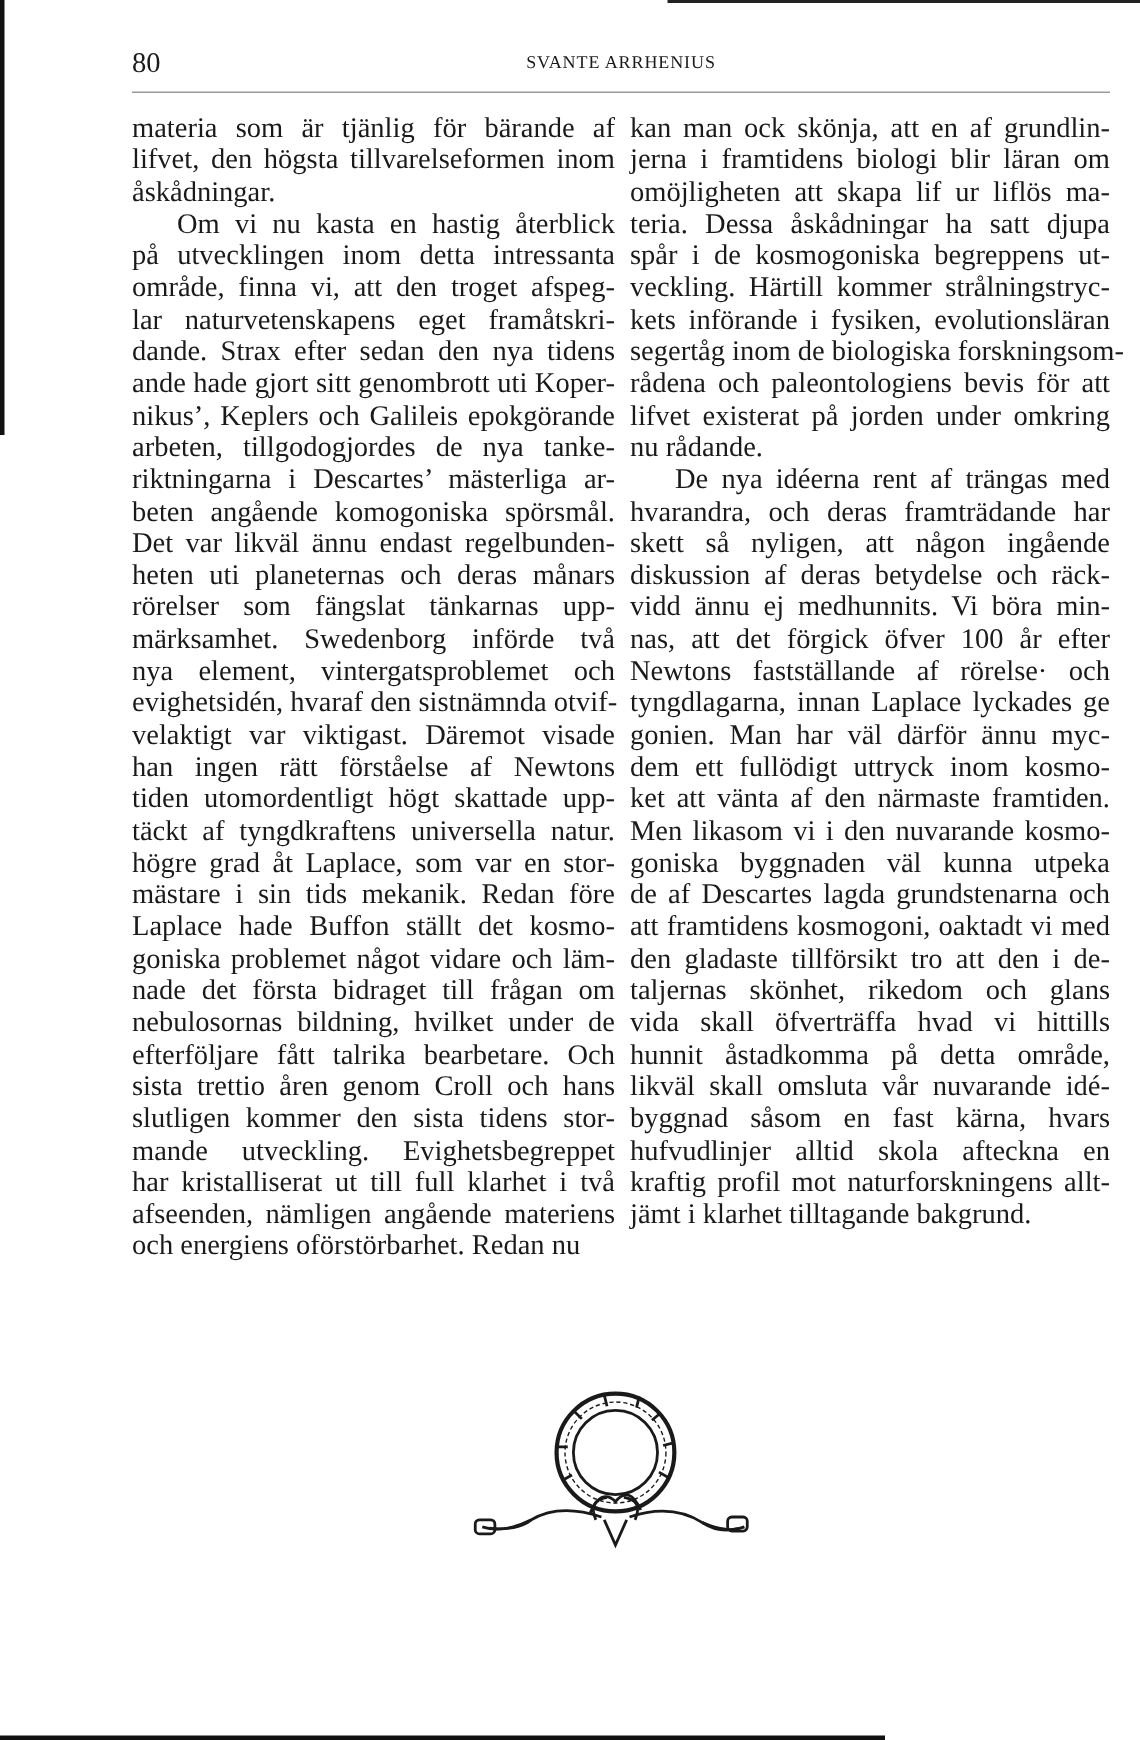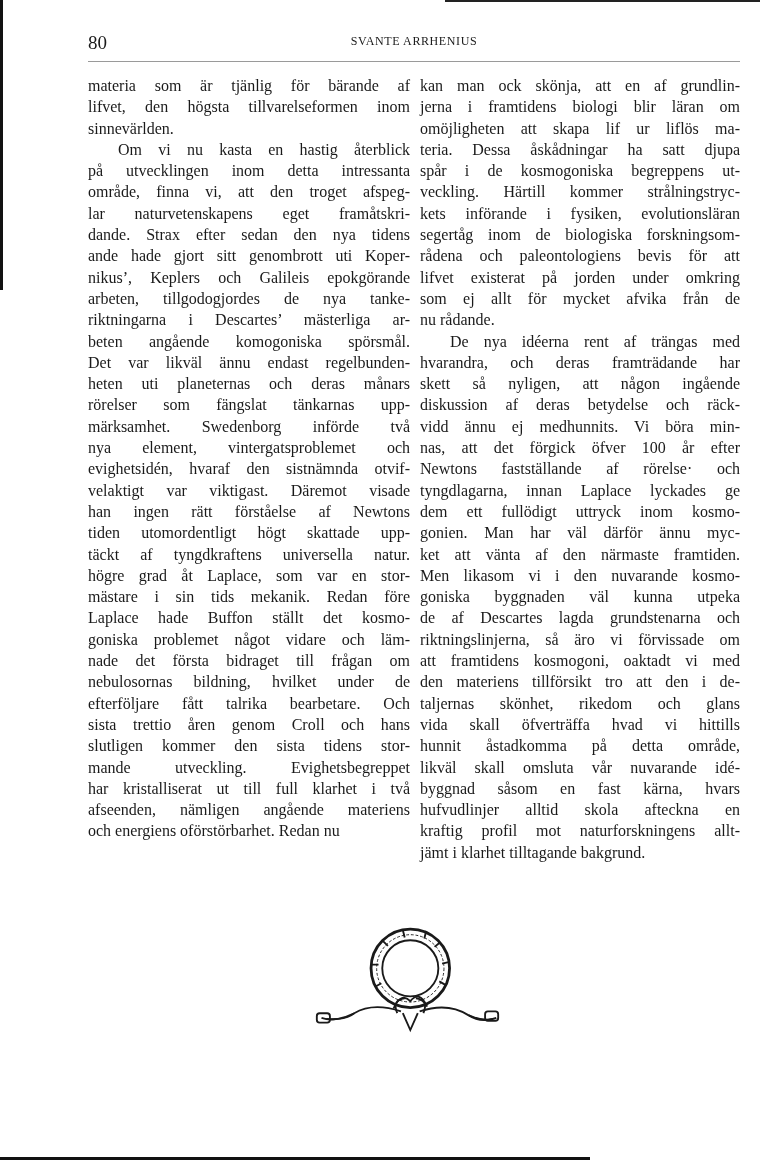--- a/index.html
+++ b/index.html
@@ -7,21 +7,21 @@
     width:760px; height:1160px; background:#ffffff; position:relative; overflow:hidden;
     font-family:"Liberation Serif","DejaVu Serif",serif; color:#1a1a1a;
   }
   .scan-left { position:absolute; left:0; top:0; width:3px; height:290px; background:#111; }
   .scan-top { position:absolute; left:445px; top:0; width:315px; height:2px; background:#222; }
   .scan-bottom { position:absolute; left:0; top:1157px; width:590px; height:3px; background:#111; }
   .header { position:absolute; left:88px; top:26px; width:652px; height:36px; }
   .page-num { position:absolute; left:0; top:6px; font-size:19px; }
   .running-title { position:absolute; left:0; right:0; top:8px; text-align:center; font-size:12px; letter-spacing:0.6px; }
   .rule { position:absolute; left:0; right:0; top:35px; border-top:1px solid #9a9a9a; }
-  .col { position:absolute; top:75px; font-size:16px; line-height:21.3px; }
+  .col { position:absolute; top:75px; font-size:19px; line-height:21.3px; }
   .col-left { left:88px; width:322px; }
   .col-right { left:420px; width:320px; }
   .line { display:block; white-space:nowrap; text-align:justify; text-align-last:justify; height:21.3px; }
   .line.last { text-align-last:left; }
   .line.indent { padding-left:30px; }
   .ornament { position:absolute; left:300px; top:918px; width:215px; height:125px; }
 </style>
 </head>
 <body>
 
@@ -31,21 +31,21 @@
 
 <div class="header">
   <span class="page-num">80</span>
   <div class="running-title">SVANTE ARRHENIUS</div>
   <div class="rule"></div>
 </div>
 
 <div class="col col-left" id="colL">
     <span class="line">materia som är tjänlig för bärande af</span>
     <span class="line">lifvet, den högsta tillvarelseformen inom</span>
-    <span class="line last">sinnevärlden.</span>
+    <span class="line last">åskådningar.</span>
     <span class="line indent">Om vi nu kasta en hastig återblick</span>
     <span class="line">på utvecklingen inom detta intressanta</span>
     <span class="line">område, finna vi, att den troget afspeg-</span>
     <span class="line">lar naturvetenskapens eget framåtskri-</span>
     <span class="line">dande. Strax efter sedan den nya tidens</span>
     <span class="line">ande hade gjort sitt genombrott uti Koper-</span>
     <span class="line">nikus’, Keplers och Galileis epokgörande</span>
     <span class="line">arbeten, tillgodogjordes de nya tanke-</span>
     <span class="line">riktningarna i Descartes’ mästerliga ar-</span>
     <span class="line">beten angående komogoniska spörsmål.</span>
@@ -77,39 +77,37 @@
     <span class="line">kan man ock skönja, att en af grundlin-</span>
     <span class="line">jerna i framtidens biologi blir läran om</span>
     <span class="line">omöjligheten att skapa lif ur liflös ma-</span>
     <span class="line">teria. Dessa åskådningar ha satt djupa</span>
     <span class="line">spår i de kosmogoniska begreppens ut-</span>
     <span class="line">veckling. Härtill kommer strålningstryc-</span>
     <span class="line">kets införande i fysiken, evolutionsläran</span>
     <span class="line">segertåg inom de biologiska forskningsom-</span>
     <span class="line">rådena och paleontologiens bevis för att</span>
     <span class="line">lifvet existerat på jorden under omkring</span>
-    <span class="line">som ej allt för mycket afvika från de</span>
     <span class="line last">nu rådande.</span>
     <span class="line indent">De nya idéerna rent af trängas med</span>
     <span class="line">hvarandra, och deras framträdande har</span>
     <span class="line">skett så nyligen, att någon ingående</span>
     <span class="line">diskussion af deras betydelse och räck-</span>
     <span class="line">vidd ännu ej medhunnits. Vi böra min-</span>
     <span class="line">nas, att det förgick öfver 100 år efter</span>
     <span class="line">Newtons fastställande af rörelse· och</span>
     <span class="line">tyngdlagarna, innan Laplace lyckades ge</span>
+    <span class="line">gonien. Man har väl därför ännu myc-</span>
     <span class="line">dem ett fullödigt uttryck inom kosmo-</span>
-    <span class="line">gonien. Man har väl därför ännu myc-</span>
     <span class="line">ket att vänta af den närmaste framtiden.</span>
     <span class="line">Men likasom vi i den nuvarande kosmo-</span>
     <span class="line">goniska byggnaden väl kunna utpeka</span>
     <span class="line">de af Descartes lagda grundstenarna och</span>
-    <span class="line">riktningslinjerna, så äro vi förvissade om</span>
     <span class="line">att framtidens kosmogoni, oaktadt vi med</span>
-    <span class="line">den materiens tillförsikt tro att den i de-</span>
+    <span class="line">den gladaste tillförsikt tro att den i de-</span>
     <span class="line">taljernas skönhet, rikedom och glans</span>
     <span class="line">vida skall öfverträffa hvad vi hittills</span>
     <span class="line">hunnit åstadkomma på detta område,</span>
     <span class="line">likväl skall omsluta vår nuvarande idé-</span>
     <span class="line">byggnad såsom en fast kärna, hvars</span>
     <span class="line">hufvudlinjer alltid skola afteckna en</span>
     <span class="line">kraftig profil mot naturforskningens allt-</span>
     <span class="line last">jämt i klarhet tilltagande bakgrund.</span>
   </div>
 

